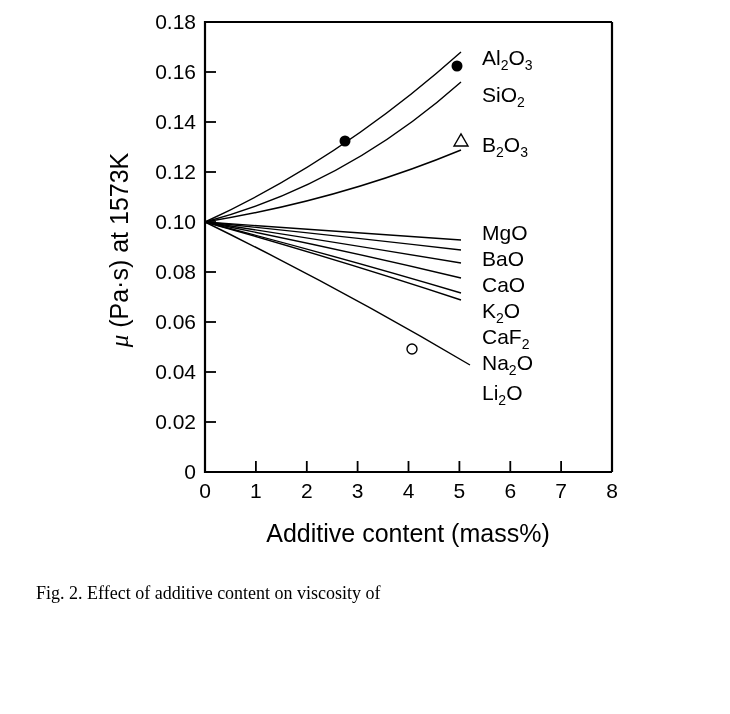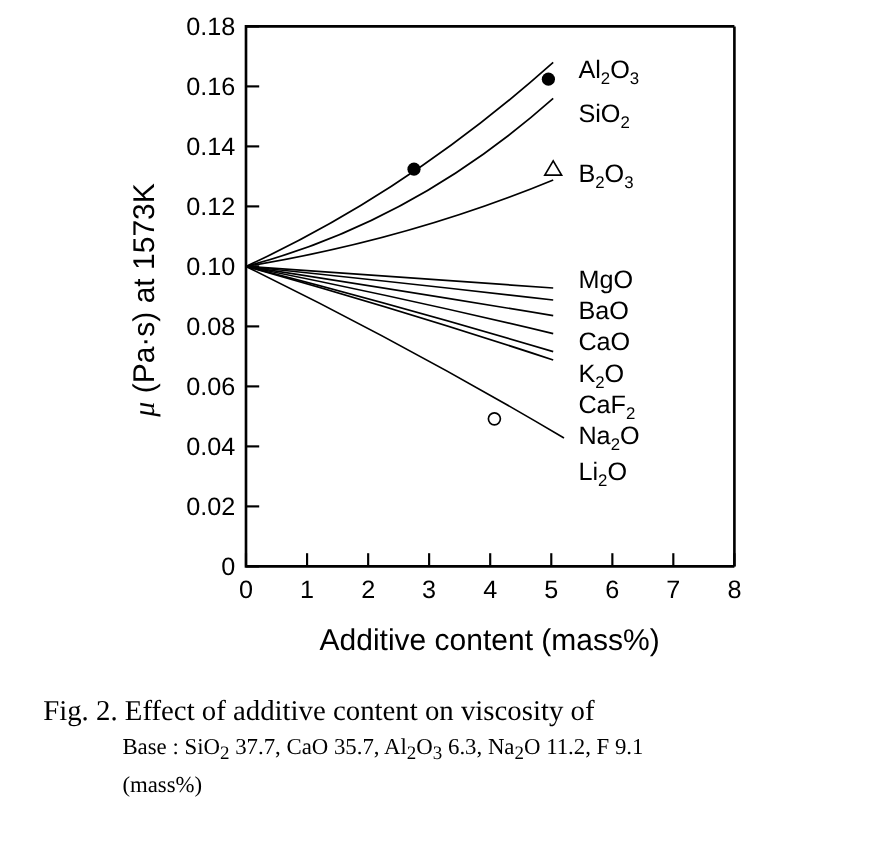--- a/index.html
+++ b/index.html
@@ -62,21 +62,21 @@
   }
   .caption {
     position: absolute;
     left: 36px;
     top: 578px;
     width: 668px;
     font-family: "Liberation Serif", serif;
     color: #000;
   }
   .caption-main {
-    font-size: 24px;
+    font-size: 18px;
     line-height: 30px;
     text-indent: 0;
     padding-left: 0;
   }
   .caption-main .cont {
     display: block;
     padding-left: 66px;
   }
   .caption-base {
     font-size: 19px;
@@ -210,19 +210,15 @@
         <tspan>Li</tspan><tspan class="sub" dy="5">2</tspan><tspan dy="-5">O</tspan>
       </text>
     </g>
   </svg>
 
   <div class="caption">
     <div class="caption-main">
       <span>Fig. 2.</span>
       <span>Effect of additive content on viscosity of</span>
     </div>
-    <div class="caption-base">
-      <span>Base : SiO<sub>2</sub> 37.7, CaO 35.7, Al<sub>2</sub>O<sub>3</sub> 6.3, Na<sub>2</sub>O 11.2, F 9.1</span>
-      <span class="cont2">(mass%)</span>
-    </div>
   </div>
 
 </div>
 
 </body></html>

